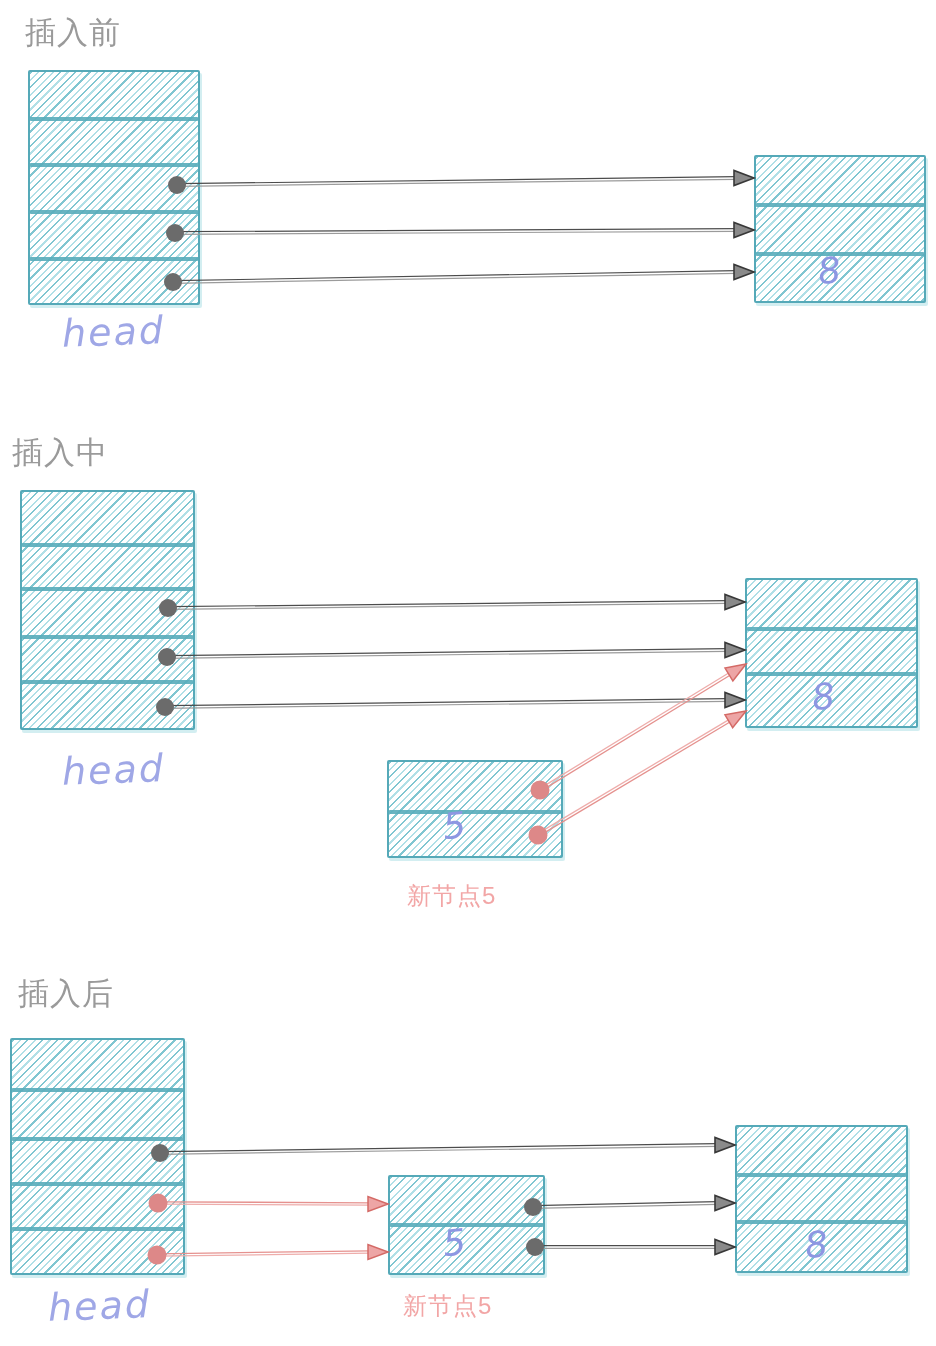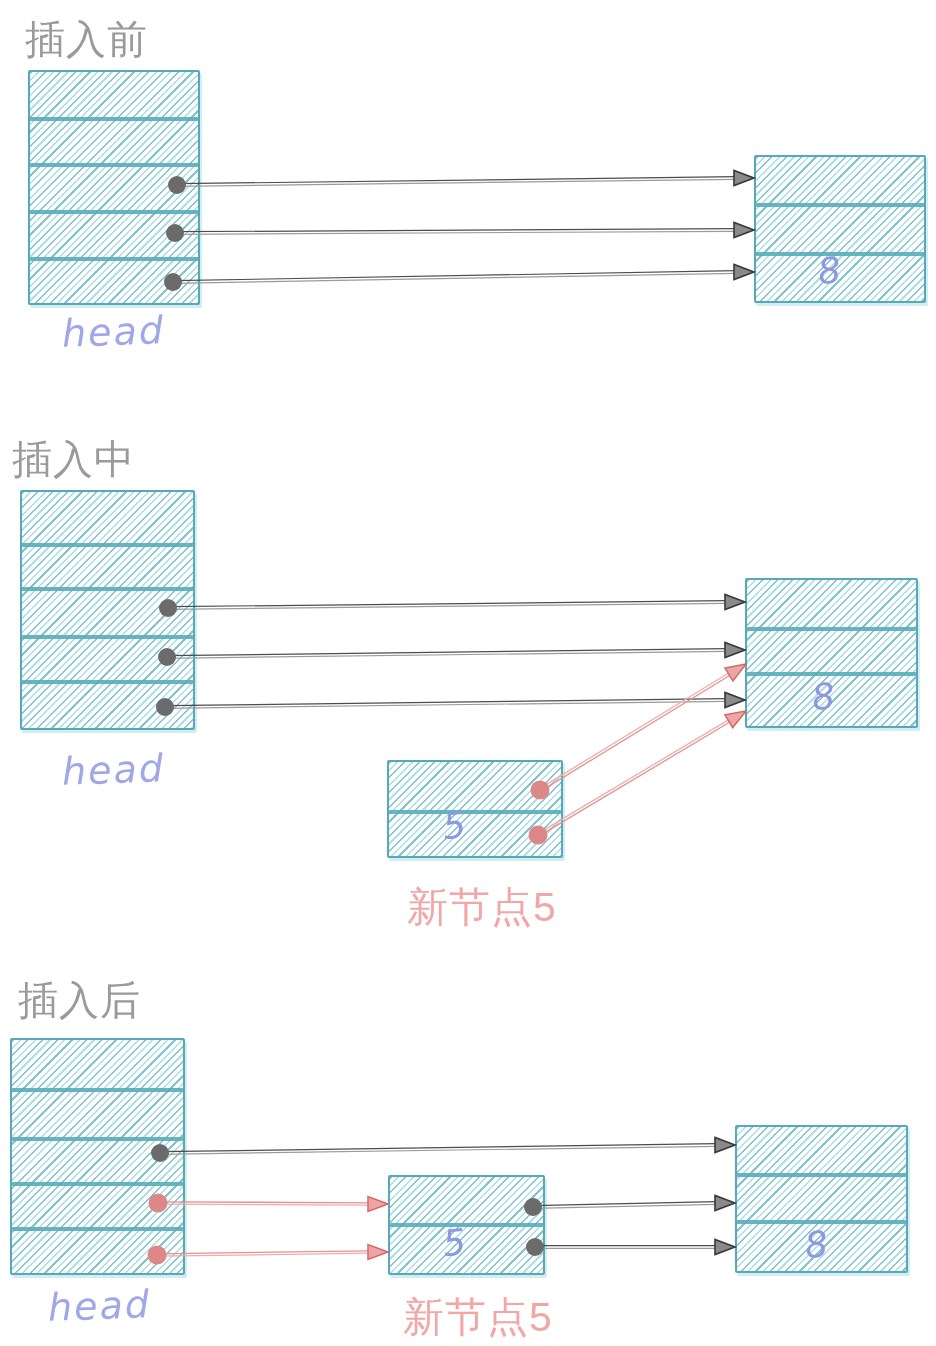--- a/index.html
+++ b/index.html
@@ -5,21 +5,21 @@
   html,body{margin:0;padding:0;background:#ffffff;}
   .canvas{
     position:relative;
     width:936px;height:1346px;
     background:#ffffff;
     font-family:"Liberation Sans", sans-serif;
     overflow:hidden;
   }
   .sec-title{
     position:absolute;
-    font-size:40px;
+    font-size:31px;
     color:#9a9a9a;
     letter-spacing:1px;
     font-weight:400;
     white-space:nowrap;
   }
   .node{
     position:absolute;
     box-sizing:border-box;
     border:2.5px solid #55a9b8;
     border-radius:2px;
@@ -49,21 +49,21 @@
     position:absolute;
     font-family:"DejaVu Sans", sans-serif;
     font-style:italic;
     color:#8d97e2;
     font-size:36px;
     transform:rotate(-6deg);
     white-space:nowrap;
   }
   .caption-red{
     position:absolute;
-    font-size:41px;
+    font-size:24px;
     color:#f2a6a6;
     letter-spacing:1px;
     white-space:nowrap;
   }
   svg.arrows{position:absolute;left:0;top:0;pointer-events:none;}
 </style>
 </head>
 <body>
 
 <div class="canvas">

